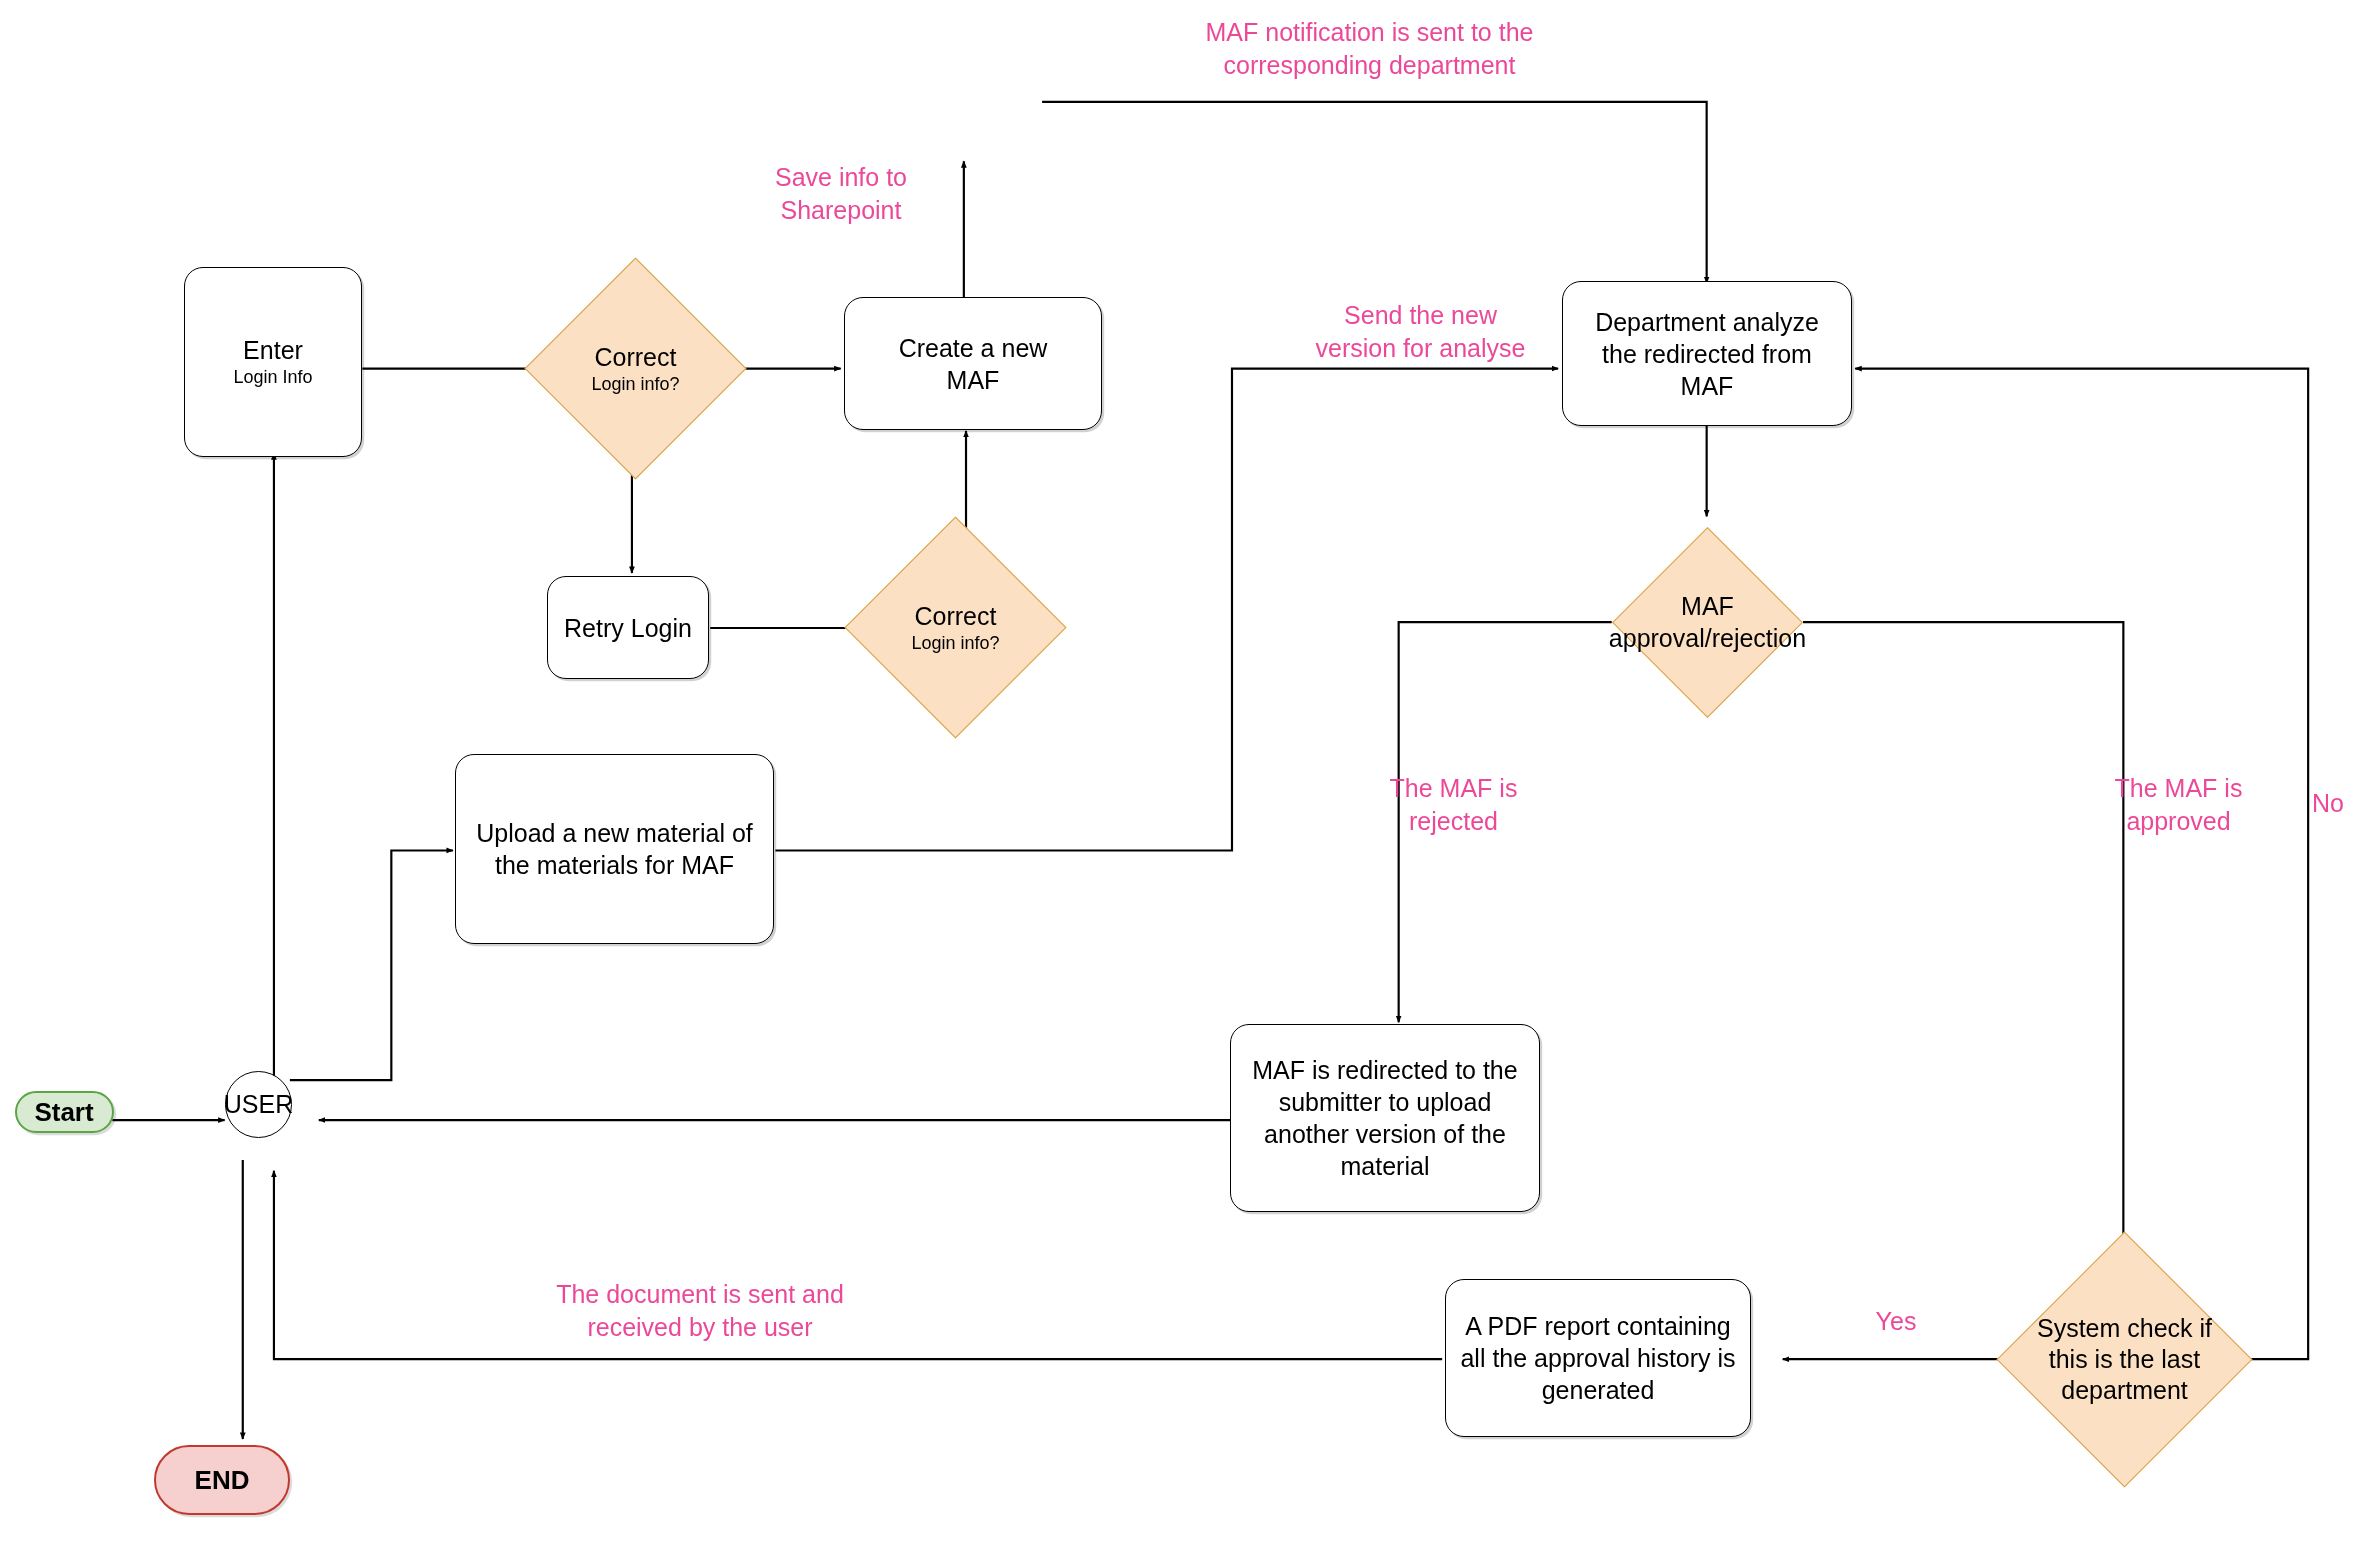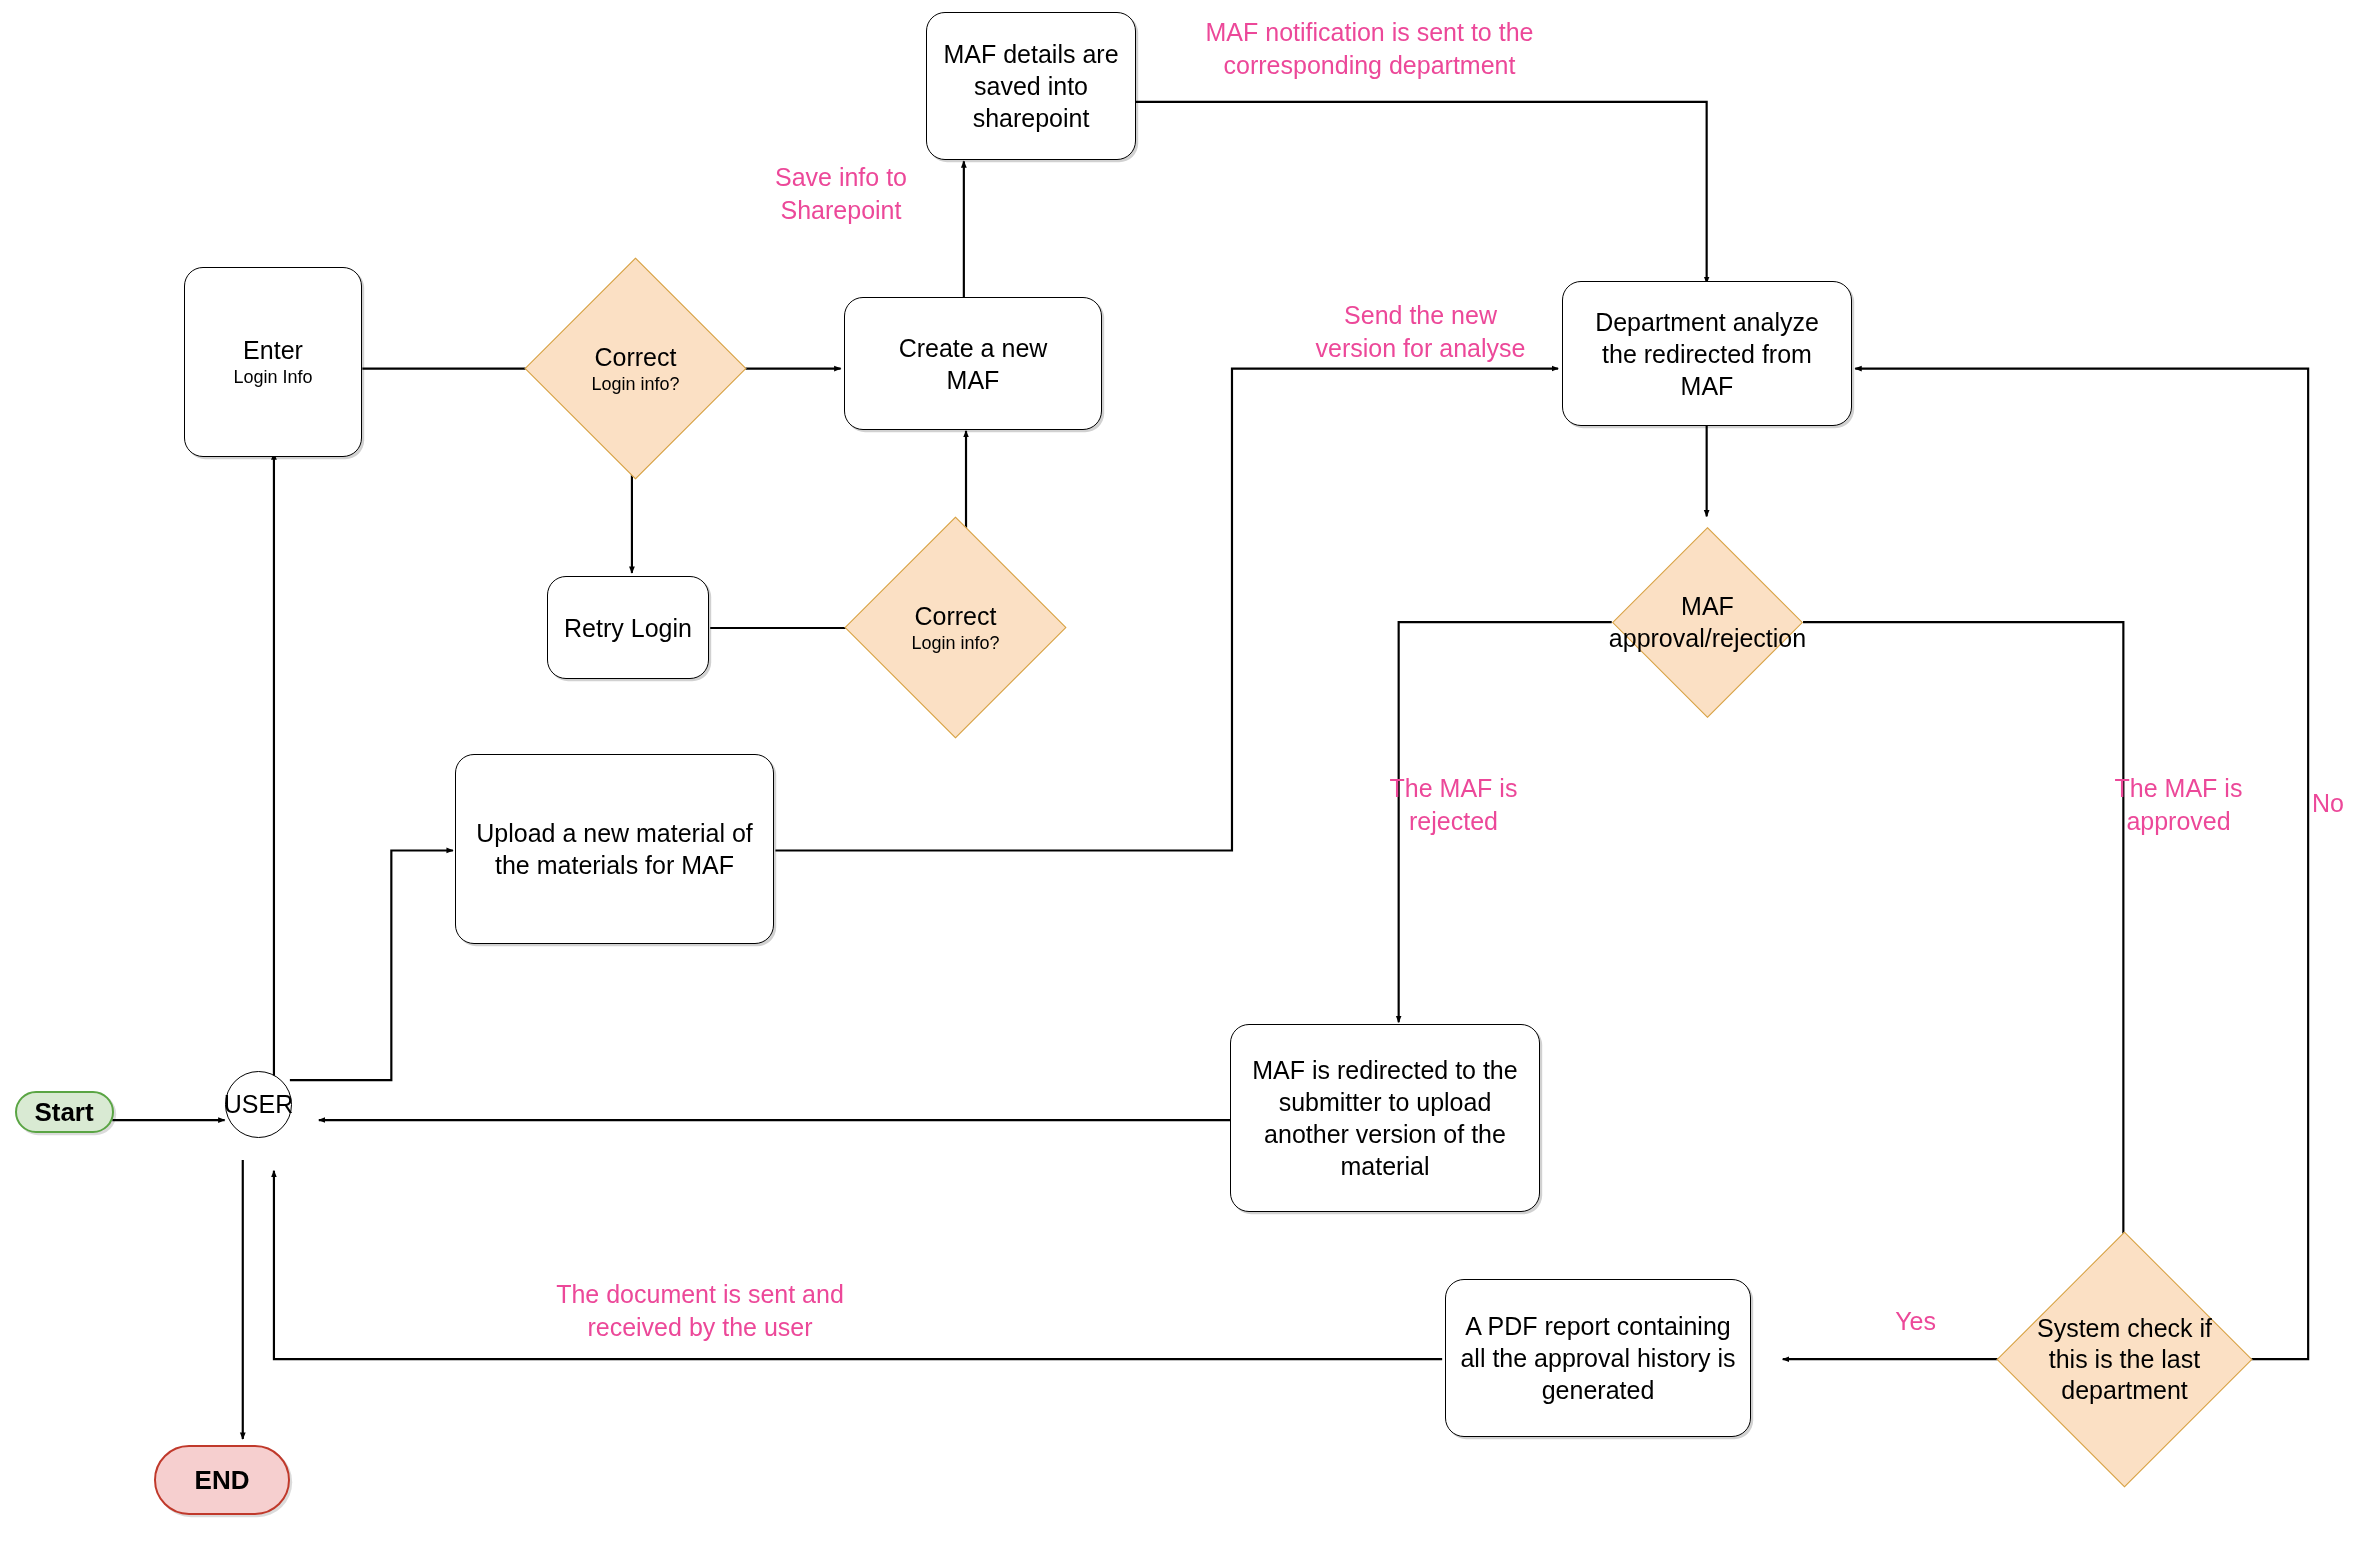--- a/index.html
+++ b/index.html
@@ -193,25 +193,20 @@
       <div>Correct</div>
       <div class="sub">Login info?</div>
     </div>
   </div>
 
   <div class="node rect" style="left:844px; top:297px; width:258px; height:133px;">
     <div class="line">Create a new</div>
     <div class="line">MAF</div>
   </div>
 
-  <div class="node rect" style="left:926px; top:11.6px; width:210px; height:148px;">
-    <div class="line">MAF details are</div>
-    <div class="line">saved into</div>
-    <div class="line">sharepoint</div>
-  </div>
 
   <div class="node rect" style="left:1562px; top:281px; width:290px; height:145px;">
     <div class="line">Department analyze</div>
     <div class="line">the redirected from</div>
     <div class="line">MAF</div>
   </div>
 
   <div class="node diamond" style="left:1640px; top:555px; width:135px; height:135px;">
     <div class="shape"></div>
     <div class="dtext">
@@ -257,19 +252,19 @@
 version for analyse</div>
 
   <div class="elabel" style="left:1363px; top:772px; width:181px; text-align:center;">The MAF is
 rejected</div>
 
   <div class="elabel" style="left:2088px; top:772px; width:181px; text-align:center;">The MAF is
 approved</div>
 
   <div class="elabel" style="left:2312px; top:787px; width:58px; text-align:left;">No</div>
 
-  <div class="elabel" style="left:1856px; top:1305px; width:80px; text-align:right;">Yes</div>
+  <div class="elabel" style="left:1856px; top:1305px; width:80px; text-align:center;">Yes</div>
 
   <div class="elabel" style="left:515px; top:1278px; width:370px;">The document is sent and
 received by the user</div>
 
 </div>
 
 
 </body></html>

